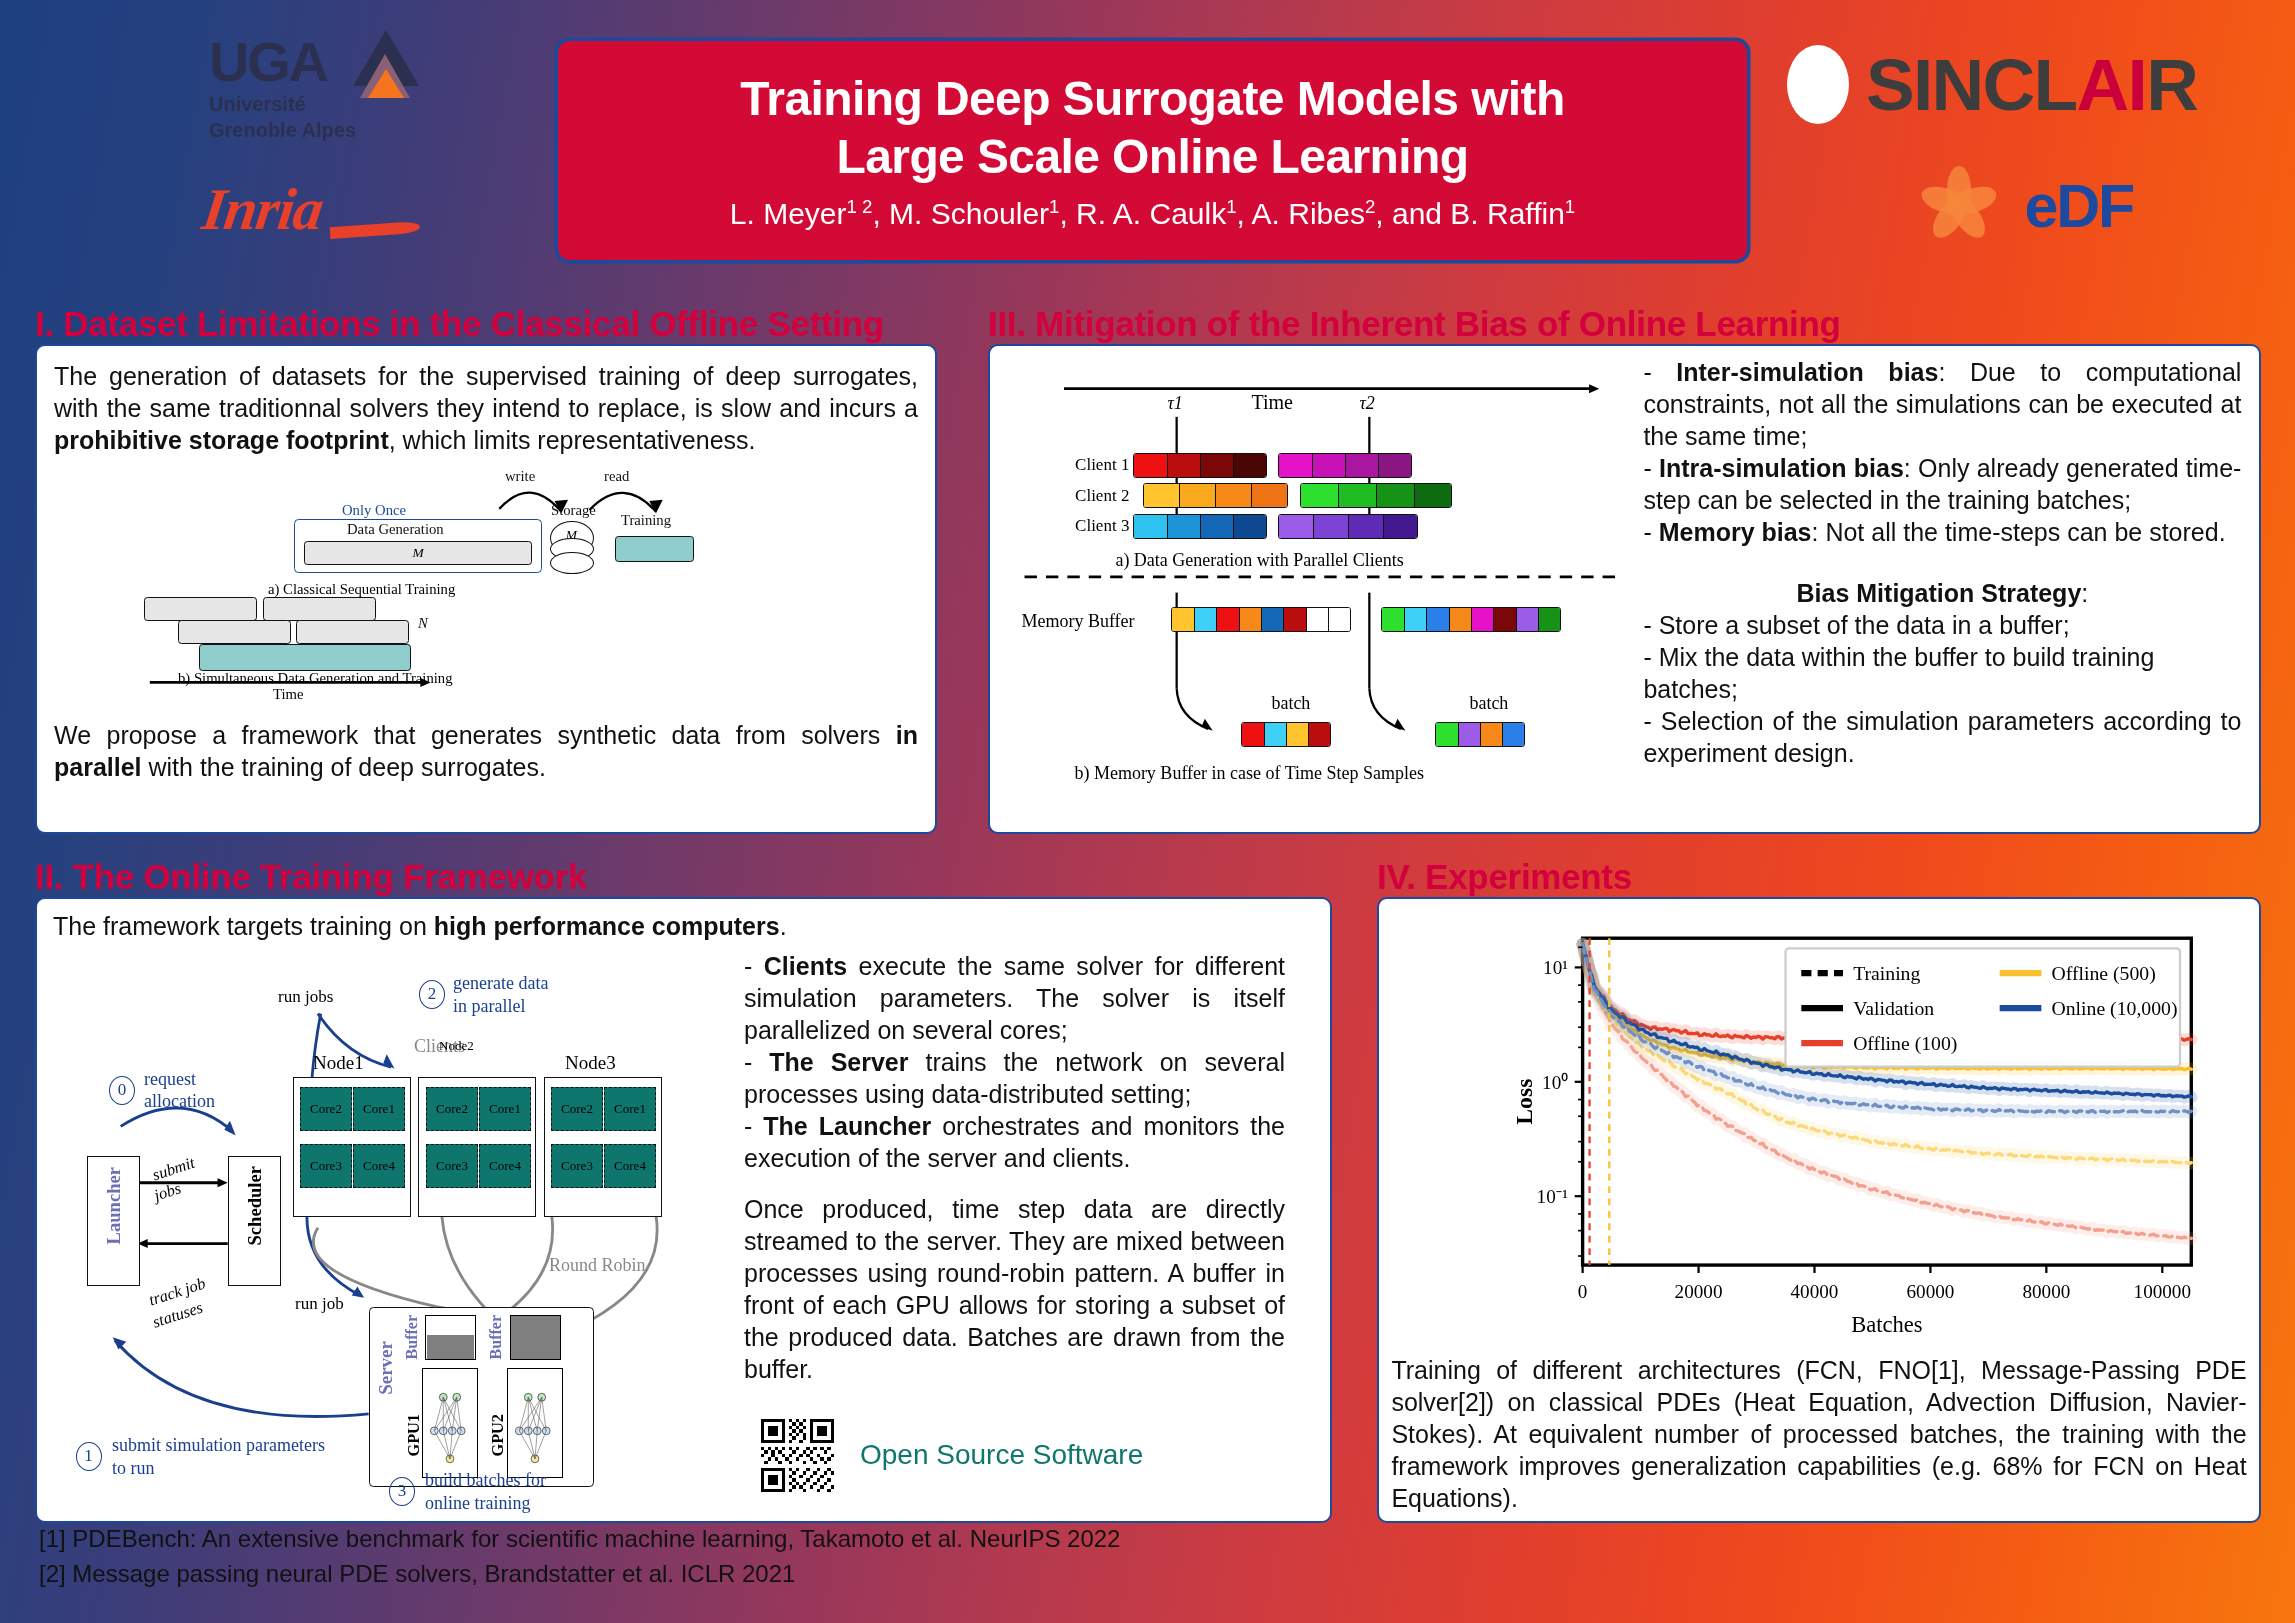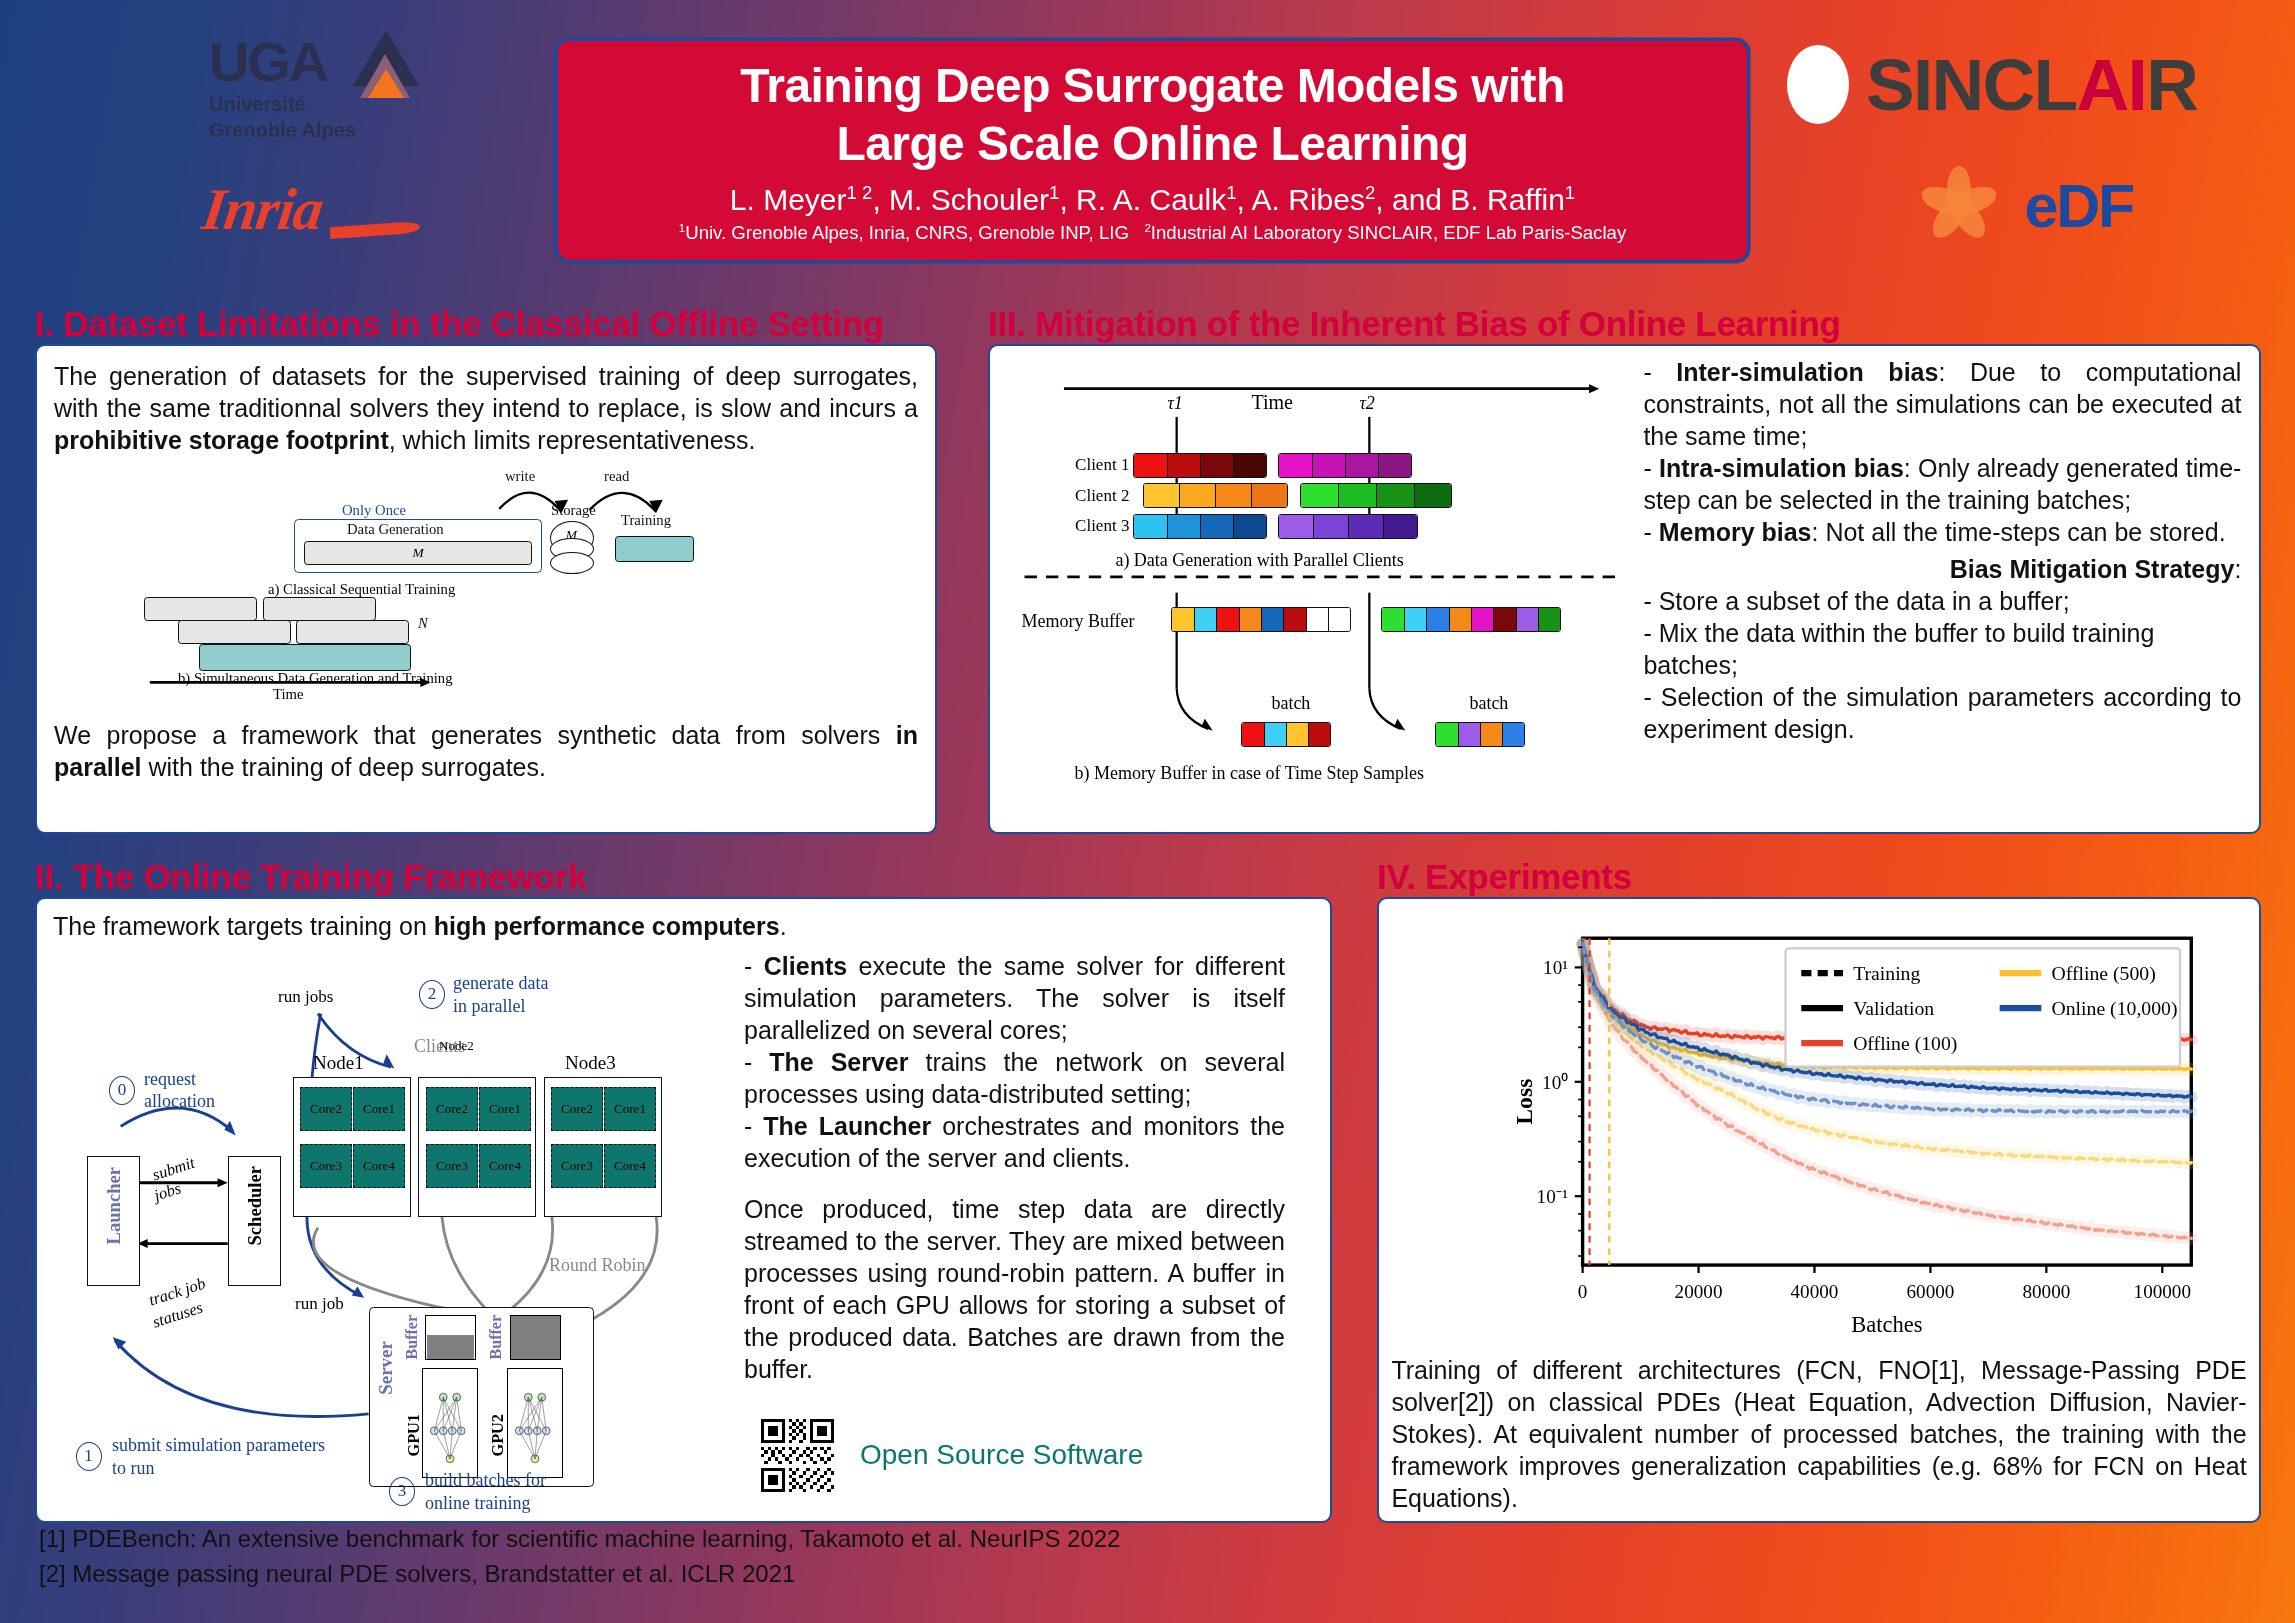--- a/index.html
+++ b/index.html
@@ -127,23 +127,20 @@
   </div>
 
   <div class="inria-logo">Inria</div>
   <div class="inria-swoosh"></div>
 
   <div class="title-box">
     <div class="title-main">Training Deep Surrogate Models with</div>
     <div class="title-main">Large Scale Online Learning</div>
     <div class="title-authors">
       L. Meyer<sup>1 2</sup>, M. Schouler<sup>1</sup>, R. A. Caulk<sup>1</sup>, A. Ribes<sup>2</sup>, and B. Raffin<sup>1</sup>
-    </div>
-    <div class="title-affil">
-      <sup>1</sup>Univ. Grenoble Alpes, Inria, CNRS, Grenoble INP, LIG &nbsp;&nbsp;<sup>2</sup>Industrial AI Laboratory SINCLAIR, EDF Lab Paris-Saclay
     </div>
   </div>
 
   <div class="sinclair">
     <div class="sinclair-dot"></div>
     <div class="sinclair-word"><span class="sc-dark">SINCL</span><span class="sc-red">AI</span><span class="sc-dark">R</span></div>
   </div>
 
   <div class="edf">
     <div class="edf-flower">
@@ -612,21 +609,21 @@
     <div style="width:598px;">
       <div class="body-text">
         <span>- </span><b>Inter-simulation bias</b><span>: Due to computational constraints, not all the simulations can be executed at the same time;</span>
       </div>
       <div class="body-text">
         <span>- </span><b>Intra-simulation bias</b><span>: Only already generated time-step can be selected in the training batches;</span>
       </div>
       <div class="body-text">
         <span>- </span><b>Memory bias</b><span>: Not all the time-steps can be stored.</span>
       </div>
-      <div class="body-text" style="margin-top:5px;text-align:right;">
+      <div class="body-text" style="margin-top:29px;text-align:center;">
         <b>Bias Mitigation Strategy</b>:
       </div>
       <div class="body-text" style="text-align:left;">- Store a subset of the data in a buffer;</div>
       <div class="body-text" style="text-align:left;">- Mix the data within the buffer to build training batches;</div>
       <div class="body-text">- Selection of the simulation parameters according to experiment design.</div>
     </div>
   </div>
 </div>
 
 <div id="sec4">

